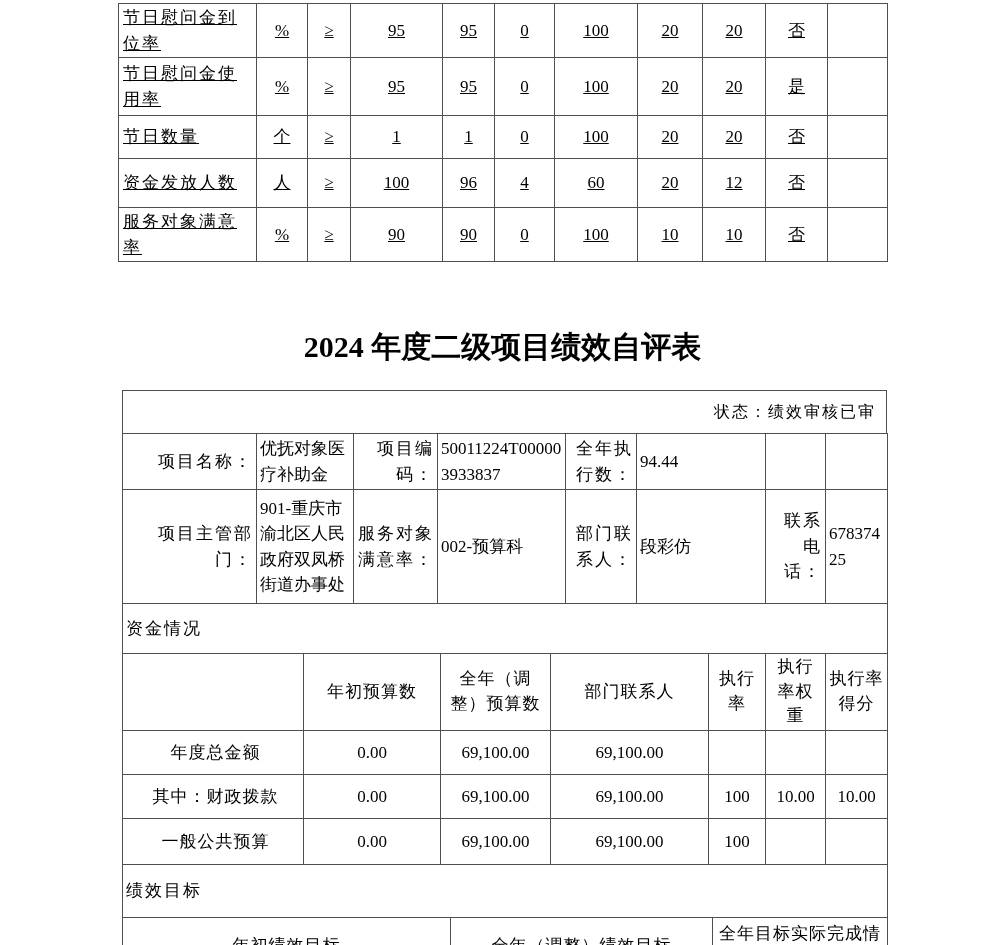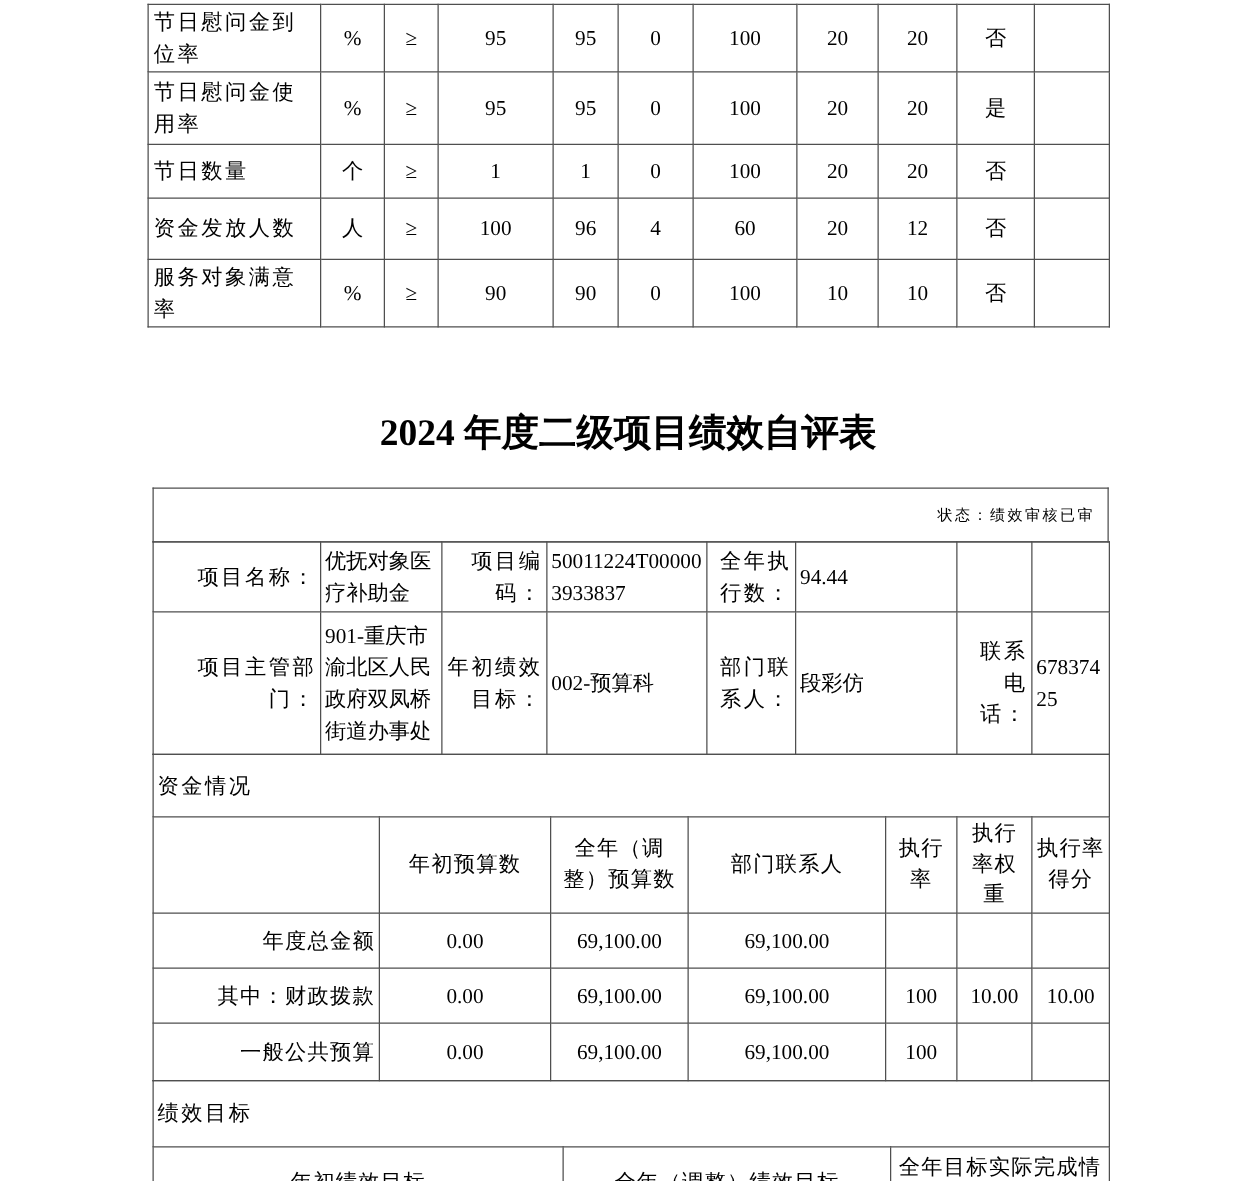--- a/index.html
+++ b/index.html
@@ -4,39 +4,39 @@
 <style>
   * { margin:0; padding:0; box-sizing:border-box; }
   html,body { width:1000px; height:945px; background:#ffffff; overflow:hidden; }
   body { font-family:"Liberation Serif","DejaVu Serif",serif; color:#000; }
 
   table { border-collapse:collapse; table-layout:fixed; }
   td { border:1px solid #4f4f4f; vertical-align:middle; font-size:17px;
        overflow:hidden; word-break:break-all; line-height:1.5; padding:1px 3px; }
 
   
-  .t1 { margin:3px 0 0 118px; width:769px; }
+  .t1 { margin:3px 0 0 118px; width:769px;text-decoration:underline; }
   .t1 td.name { text-align:left; letter-spacing:2px; padding-left:4px; }
   .c { text-align:center; }
 
   
   .title { width:769px; margin:66px 0 0 118px; text-align:center;
            font-size:30px; font-weight:bold; line-height:38px; }
 
   
   .t2 { width:765px; margin:24px 0 0 122px; }
   .t2 table { width:765px; }
   .t2 table + table { margin-top:-1px; }
 
-  .status-cell { text-align:right; padding-right:10px; font-size:12px; letter-spacing:2px; }
+  .status-cell { text-align:right; padding-right:10px; font-size:16px; letter-spacing:2px; }
   .lbl { text-align:right; letter-spacing:2px; padding-right:3px; }
   .val { text-align:left; padding-left:3px; }
   .sect { text-align:left; letter-spacing:2px; }
   .hdr { text-align:center; letter-spacing:1px; line-height:1.45; }
-  .rowlbl { text-align:right; padding-left:8px; letter-spacing:1px; }
+  .rowlbl { text-align:center; padding-left:8px; letter-spacing:1px; }
 </style>
 </head>
 <body>
 
 <table class="t1">
   <colgroup>
     <col style="width:138px">
       <col style="width:51px">
       <col style="width:43px">
       <col style="width:92px">
@@ -147,21 +147,21 @@
       <td class="lbl">项目编码：</td>
       <td class="val">50011224T000003933837</td>
       <td class="lbl">全年执行数：</td>
       <td class="val">94.44</td>
       <td></td>
       <td></td>
     </tr>
     <tr style="height:114px">
       <td class="lbl">项目主管部门：</td>
       <td class="val">901-重庆市渝北区人民政府双凤桥街道办事处</td>
-      <td class="lbl">年初绩效目标：</td>
+      <td class="lbl">服务对象满意率：</td>
       <td class="val">002-预算科</td>
       <td class="lbl">部门联系人：</td>
       <td class="val">段彩仿</td>
       <td class="lbl">联系电话：</td>
       <td class="val">67837425</td>
     </tr>
   </tbody>
     </table>
 
   <table>

